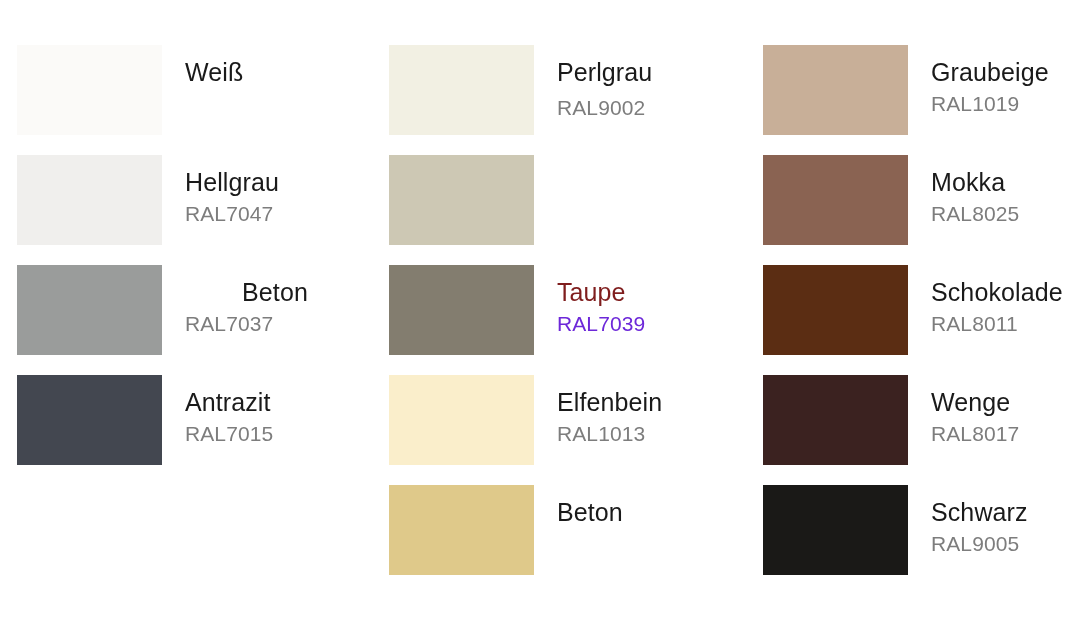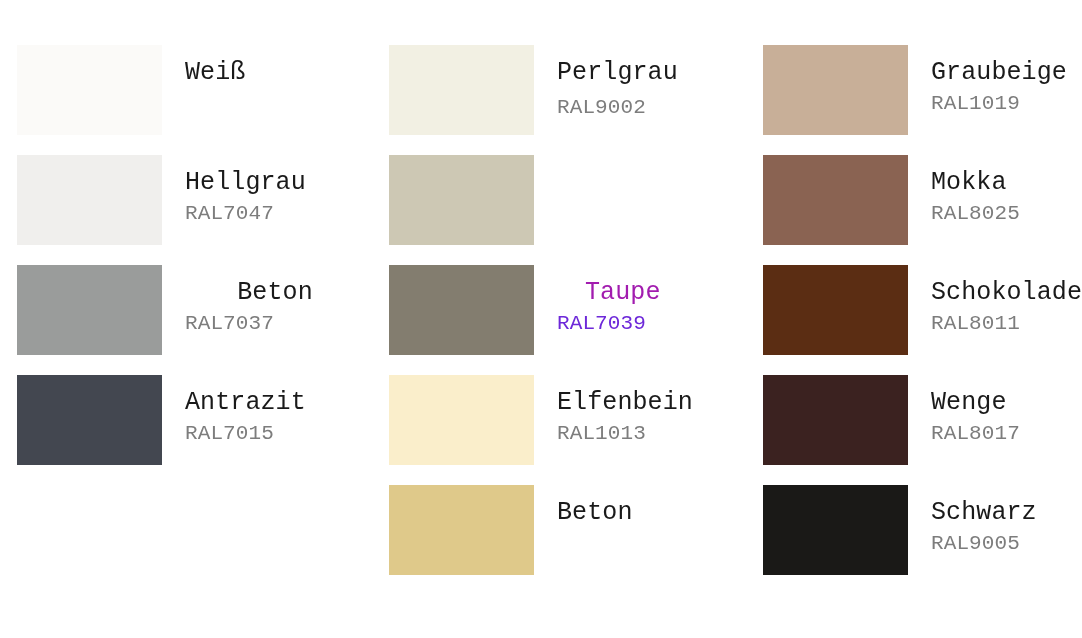--- a/index.html
+++ b/index.html
@@ -15,21 +15,20 @@
     -webkit-font-smoothing: antialiased;
     overflow: hidden;
   }
 
   #palette-grid {
     position: relative;
     width: 1082px;
     height: 622px;
     box-sizing: border-box;
     padding: 45px 0 0 0;
-    font-family: Liberation Mono, monospace;
   }
 
   .palette-column {
     position: absolute;
     top: 45px;
     width: 330px;
   }
 
   .col-1 { left: 17px; }
   .col-2 { left: 389px; }
@@ -118,21 +117,21 @@
         <span class="swatch-name" style="color: rgb(26, 26, 26); display: block;">Perlgrau</span>
         <span class="swatch-code" style="color: rgb(125, 125, 125); display: block; margin-top: 6px;">RAL9002</span>
       </span>
     </div>
     <div class="swatch-row">
       <span class="swatch-chip" style="background-color: rgb(205, 200, 180);"></span>
     </div>
     <div class="swatch-row">
       <span class="swatch-chip" style="background-color: rgb(131, 125, 111);"></span>
       <span class="swatch-text">
-        <span class="swatch-name" style="color: #a21caf; display: block; margin-left: 28px;">Taupe</span>
+        <span class="swatch-name" style="color: #7f1d1d; display: block;">Taupe</span>
         <span class="swatch-code" style="color: #6d28d9; display: block;">RAL7039</span>
       </span>
     </div>
     <div class="swatch-row">
       <span class="swatch-chip" style="background-color: rgb(250, 238, 203);"></span>
       <span class="swatch-text">
         <span class="swatch-name" style="color: rgb(26, 26, 26); display: block;">Elfenbein</span>
         <span class="swatch-code" style="color: rgb(125, 125, 125); display: block;">RAL1013</span>
       </span>
     </div>

